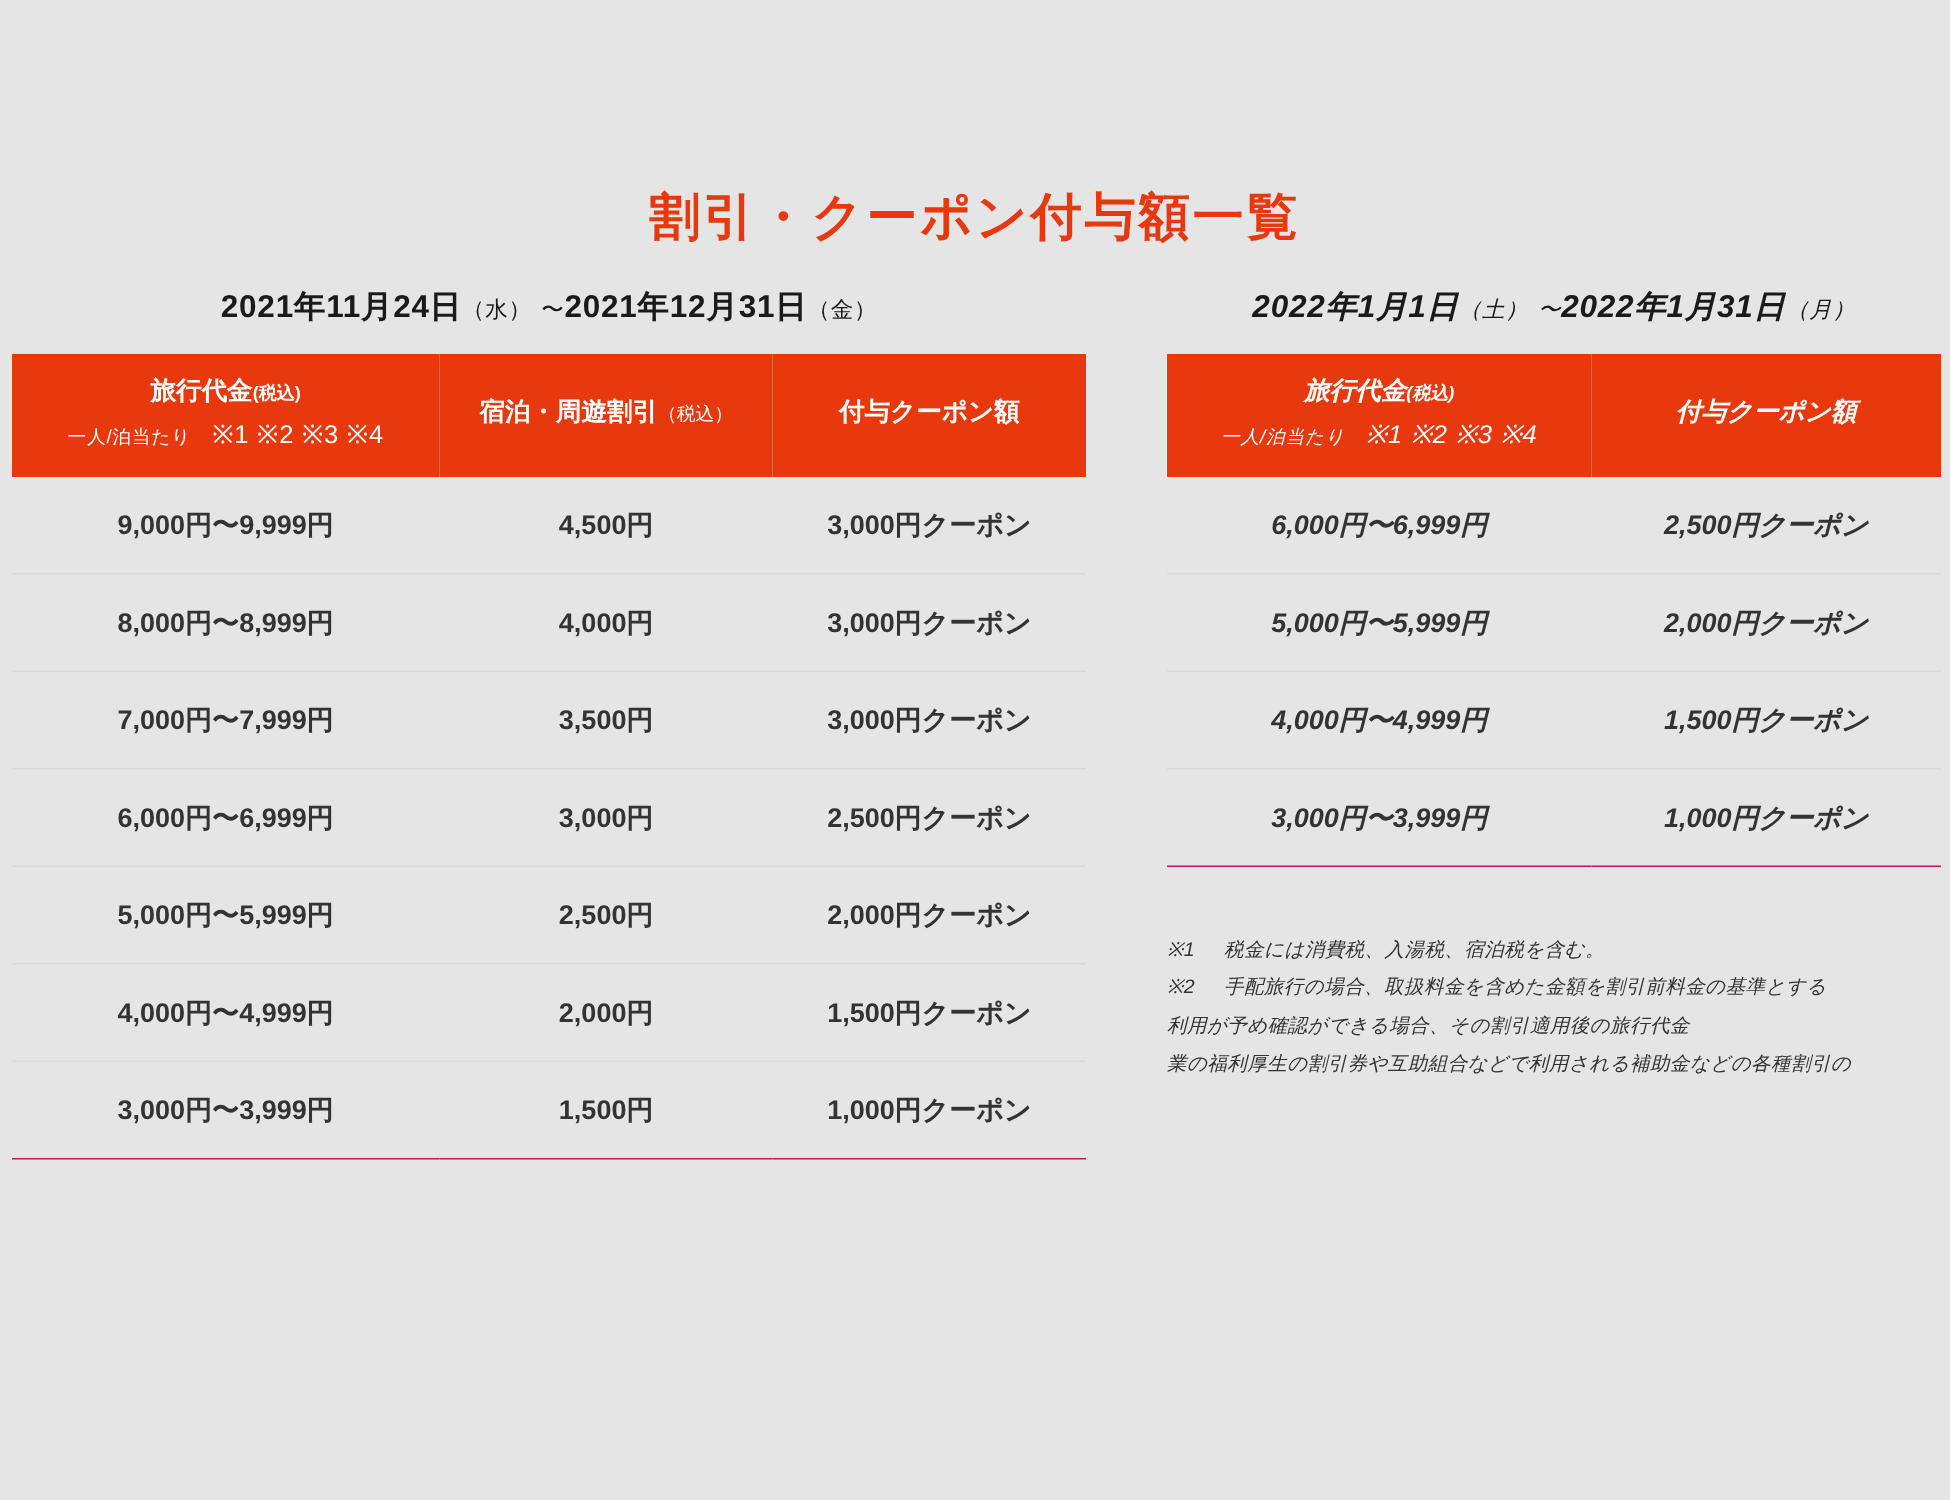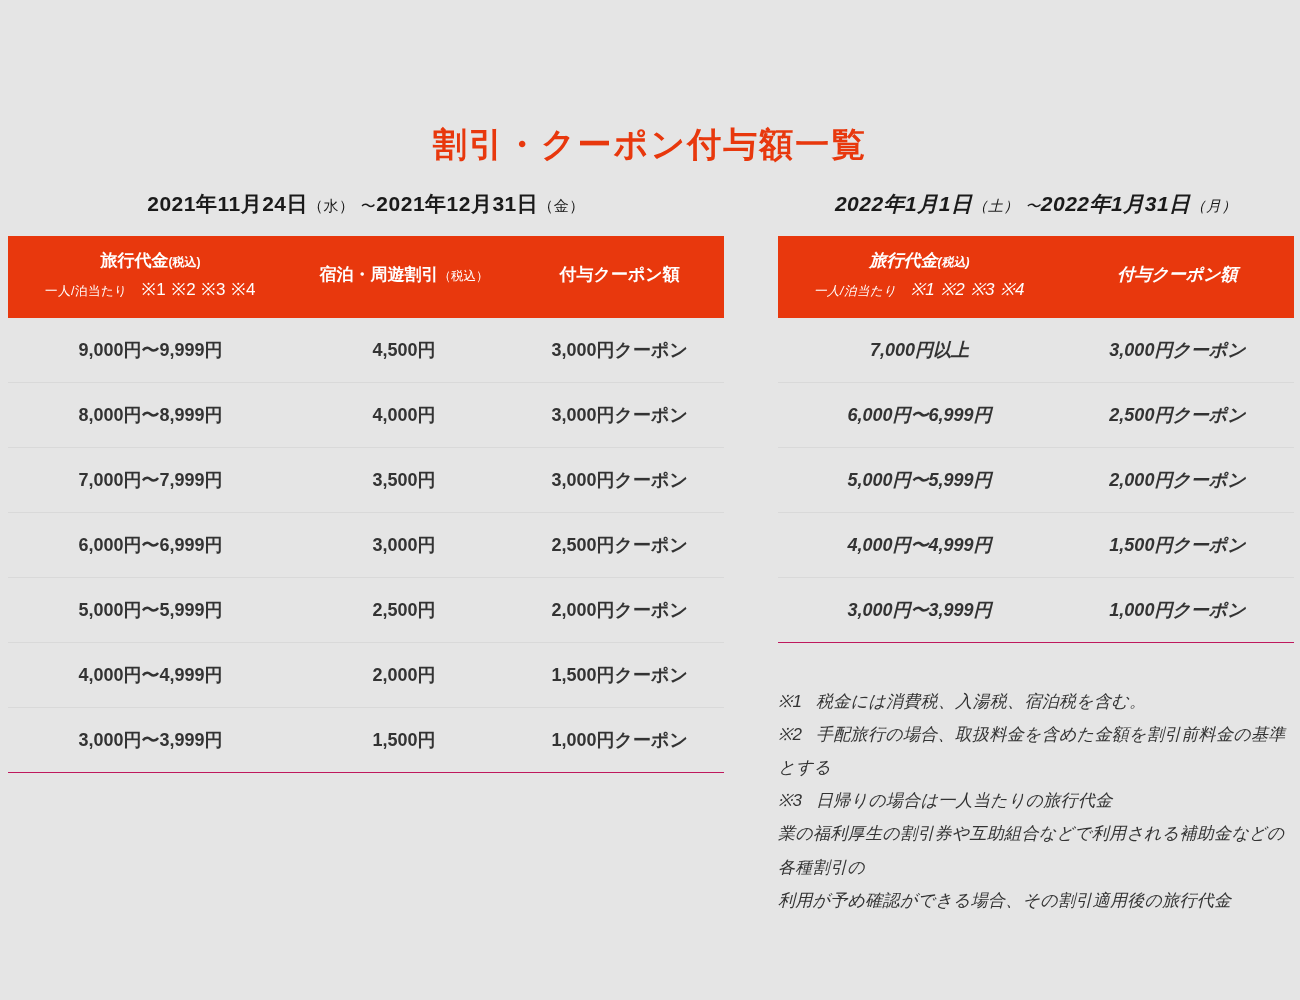--- a/index.html
+++ b/index.html
@@ -90,21 +90,21 @@
   }
   table.rate-table tbody tr:last-child td {
     border-bottom: 1px solid #be185d;
   }
   td.price-col {
     color: #E8380D;
   }
 
   .notes-block {
     margin-top: 42px;
-    font-size: 17px;
+    font-size: 13px;
     line-height: 1.95;
     color: #333333;
     letter-spacing: 0.3px;
   }
   .notes-block .note-row {
     display: block;
   }
   .notes-block .note-mark {
     display: inline-block;
     width: 38px;
@@ -193,24 +193,20 @@
           <th style="width:55%">
             <span class="hdr-main"><span>旅行代金</span><span class="tiny">(税込)</span></span>
             <span class="hdr-sub"><span>一人/泊当たり</span><span class="notes">※1 ※2 ※3 ※4</span></span>
           </th>
           <th style="width:45%">
             <span class="hdr-main">付与クーポン額</span>
           </th>
         </tr>
       </thead>
       <tbody>
-        <tr>
-          <td class="price-col">7,000円以上</td>
-          <td>3,000円クーポン</td>
-        </tr>
         <tr>
           <td class="price-col">6,000円〜6,999円</td>
           <td>2,500円クーポン</td>
         </tr>
         <tr>
           <td class="price-col">5,000円〜5,999円</td>
           <td>2,000円クーポン</td>
         </tr>
         <tr>
           <td class="price-col">4,000円〜4,999円</td>
@@ -223,21 +219,18 @@
       </tbody>
     </table>
 
     <div class="notes-block">
       <span class="note-row">
         <span class="note-mark">※1</span><span>税金には消費税、入湯税、宿泊税を含む。</span>
       </span>
       <span class="note-row">
         <span class="note-mark">※2</span><span>手配旅行の場合、取扱料金を含めた金額を割引前料金の基準とする</span>
       </span>
-      <span class="note-row">
-        <span class="note-mark">※3</span><span>日帰りの場合は一人当たりの旅行代金</span>
-      </span>
+      <span class="note-cont">利用が予め確認ができる場合、その割引適用後の旅行代金</span>
       <span class="note-cont">業の福利厚生の割引券や互助組合などで利用される補助金などの各種割引の</span>
-      <span class="note-cont">利用が予め確認ができる場合、その割引適用後の旅行代金</span>
     </div>
   </div>
 
 </div>
 
 </body></html>

